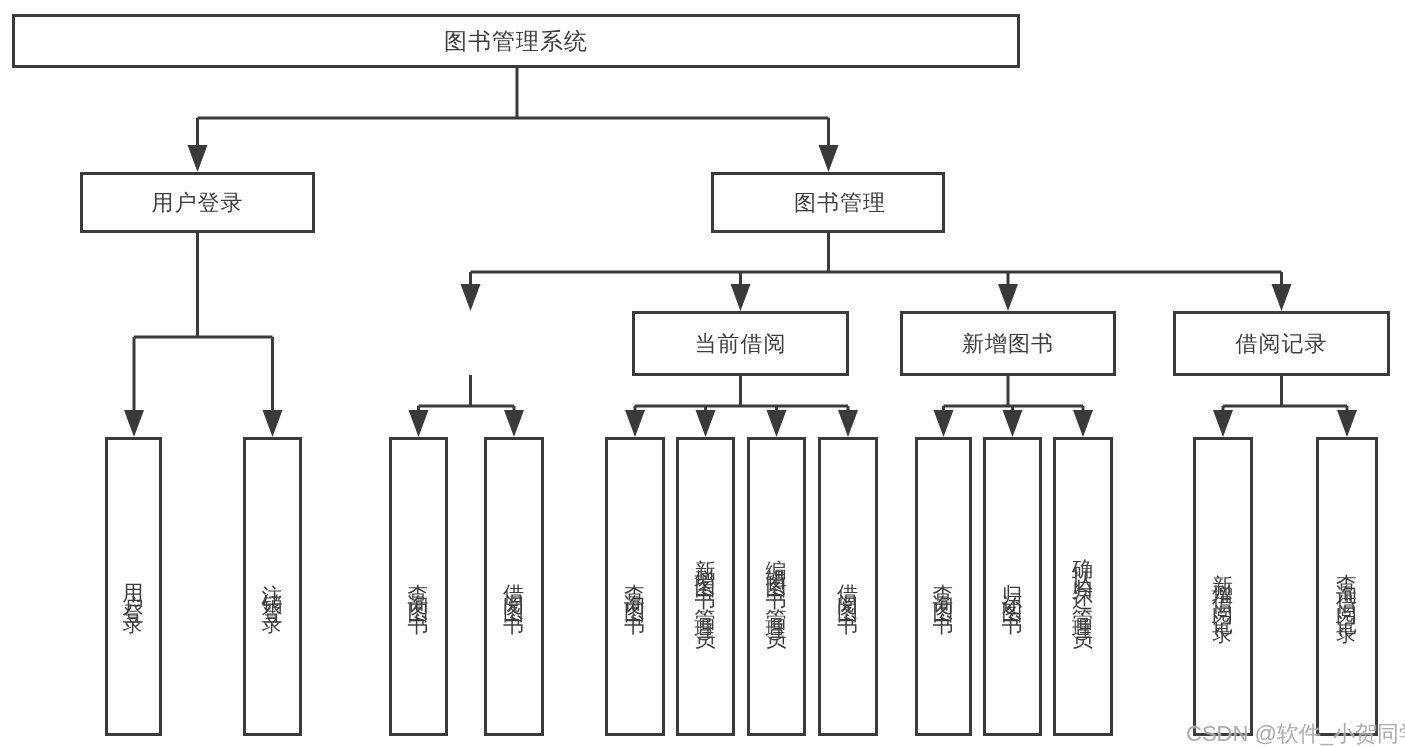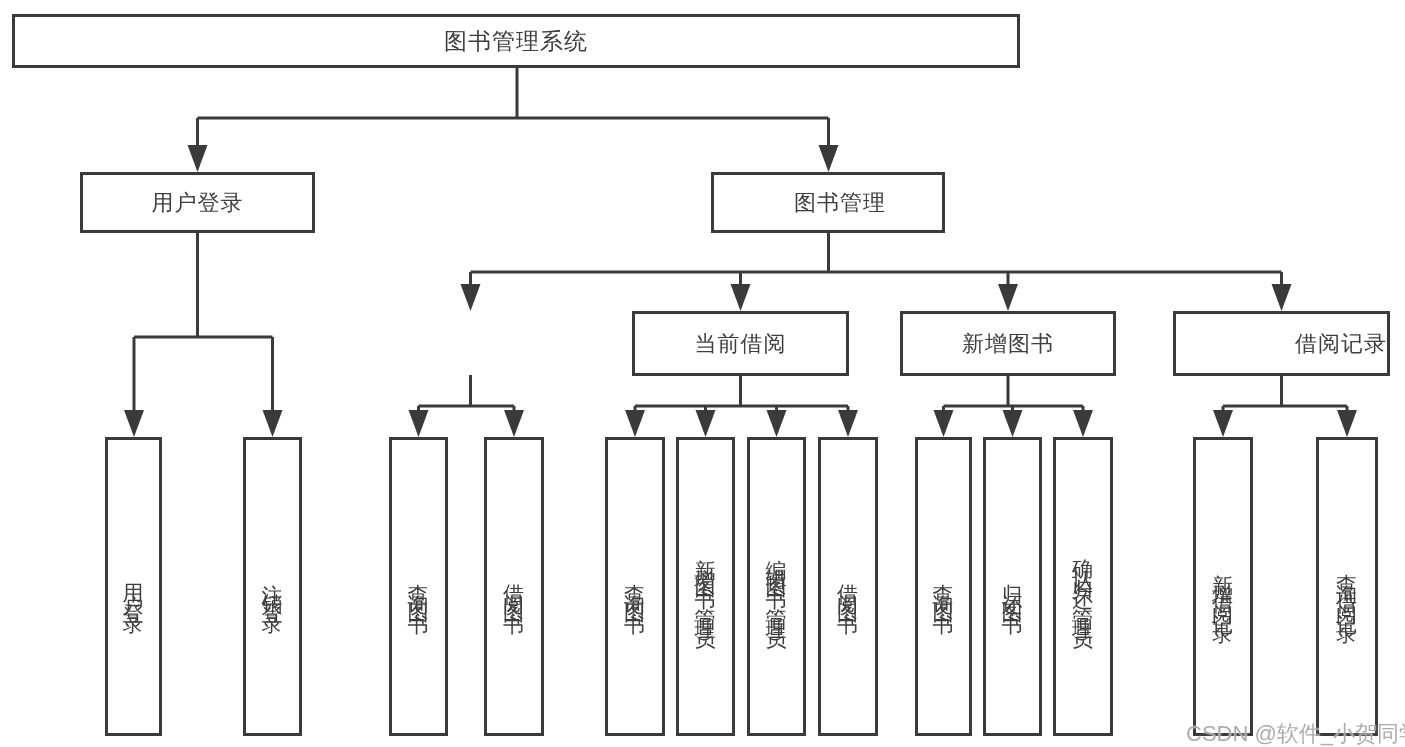--- a/index.html
+++ b/index.html
@@ -139,21 +139,21 @@
   <div class="box" style="left:711px; top:172px; width:234px; height:61px;padding-left:24px;">
     <span class="hlabel">图书管理</span>
   </div>
 
   <div class="box" style="left:632px; top:311px; width:217px; height:65px;">
     <span class="hlabel">当前借阅</span>
   </div>
   <div class="box" style="left:900px; top:311px; width:216px; height:65px;">
     <span class="hlabel">新增图书</span>
   </div>
-  <div class="box" style="left:1173px; top:311px; width:217px; height:65px;justify-content:flex-end;">
+  <div class="box" style="left:1173px; top:311px; width:217px; height:65px;">
     <span class="hlabel">借阅记录</span>
   </div>
 
   <div class="box" style="left:105px; top:437px; width:57px; height:299px;">
     <span class="vlabel">用户登录</span>
   </div>
   <div class="box" style="left:243px; top:437px; width:59px; height:299px;">
     <span class="vlabel">注销登录</span>
   </div>
 

